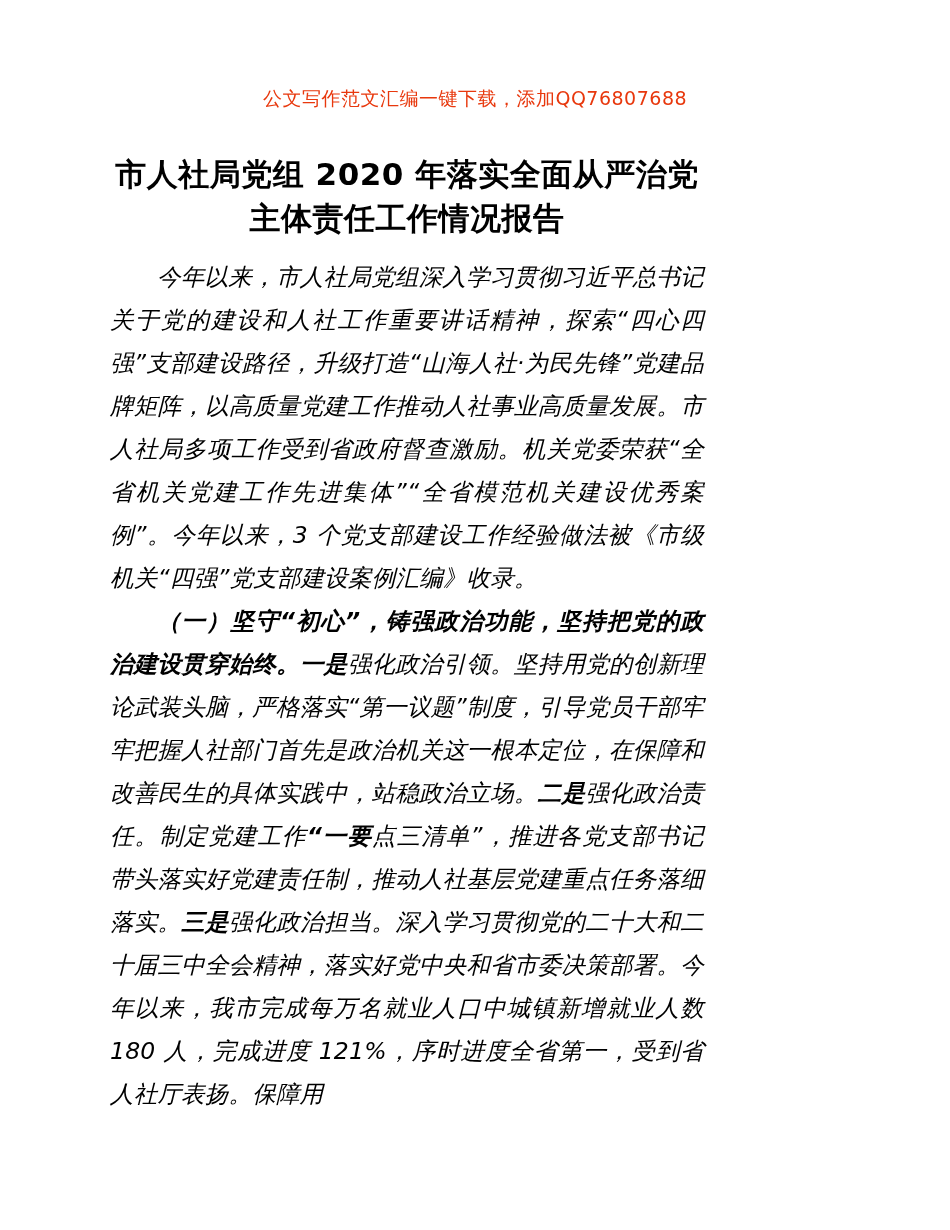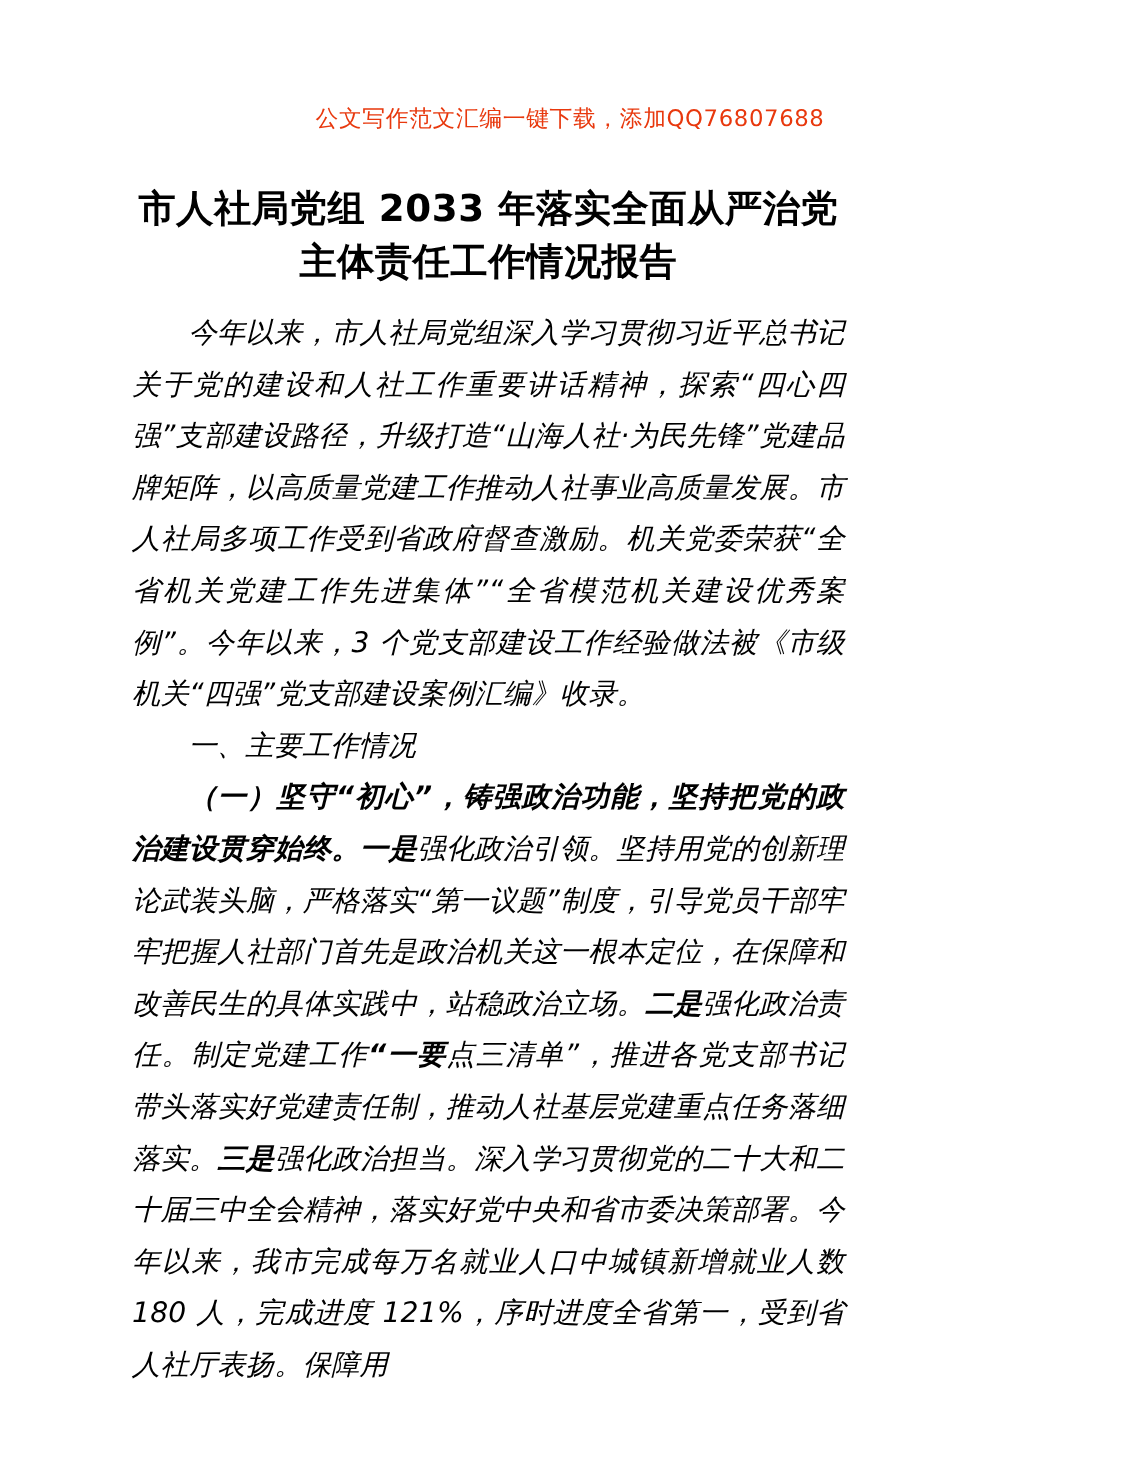--- a/index.html
+++ b/index.html
@@ -62,21 +62,20 @@
     font-weight: bold;
   }
 </style>
 </head>
 <body>
 
 <div class="page">
 
   <div class="watermark">公文写作范文汇编一键下载，添加QQ76807688</div>
 
-  <h1 class="doc-title">市人社局党组 2033 年落实全面从严治党主体责任工作情况报告</h1>
+  <h1 class="doc-title">市人社局党组 2020 年落实全面从严治党主体责任工作情况报告</h1>
 
   <div class="body-text">
     <p class="para first"><span>今年以来，市人社局党组深入学习贯彻习近平总书记关于党的建设和人社工作重要讲话精神，探索“四心四强”支部建设路径，升级打造“山海人社·为民先锋”党建品牌矩阵，以高质量党建工作推动人社事业高质量发展。市人社局多项工作受到省政府督查激励。机关党委荣获“全省机关党建工作先进集体”“全省模范机关建设优秀案例”。今年以来，3 个党支部建设工作经验做法被《市级机关“四强”党支部建设案例汇编》收录。</span></p>
-    <p class="para"><span>一、主要工作情况</span></p>
     <p class="para"><span class="b">（一）坚守“初心”，铸强政治功能，坚持把党的政治建设贯穿始终。一是</span><span>强化政治引领。坚持用党的创新理论武装头脑，严格落实“第一议题”制度，引导党员干部牢牢把握人社部门首先是政治机关这一根本定位，在保障和改善民生的具体实践中，站稳政治立场。</span><span class="b">二是</span><span>强化政治责任。制定党建工作</span><span class="b">“一要</span><span>点三清单”，推进各党支部书记带头落实好党建责任制，推动人社基层党建重点任务落细落实。</span><span class="b">三是</span><span>强化政治担当。深入学习贯彻党的二十大和二十届三中全会精神，落实好党中央和省市委决策部署。今年以来，我市完成每万名就业人口中城镇新增就业人数 180 人，完成进度 121%，序时进度全省第一，受到省人社厅表扬。保障用</span></p>
   </div>
 
 </div>
 
 </body></html>

